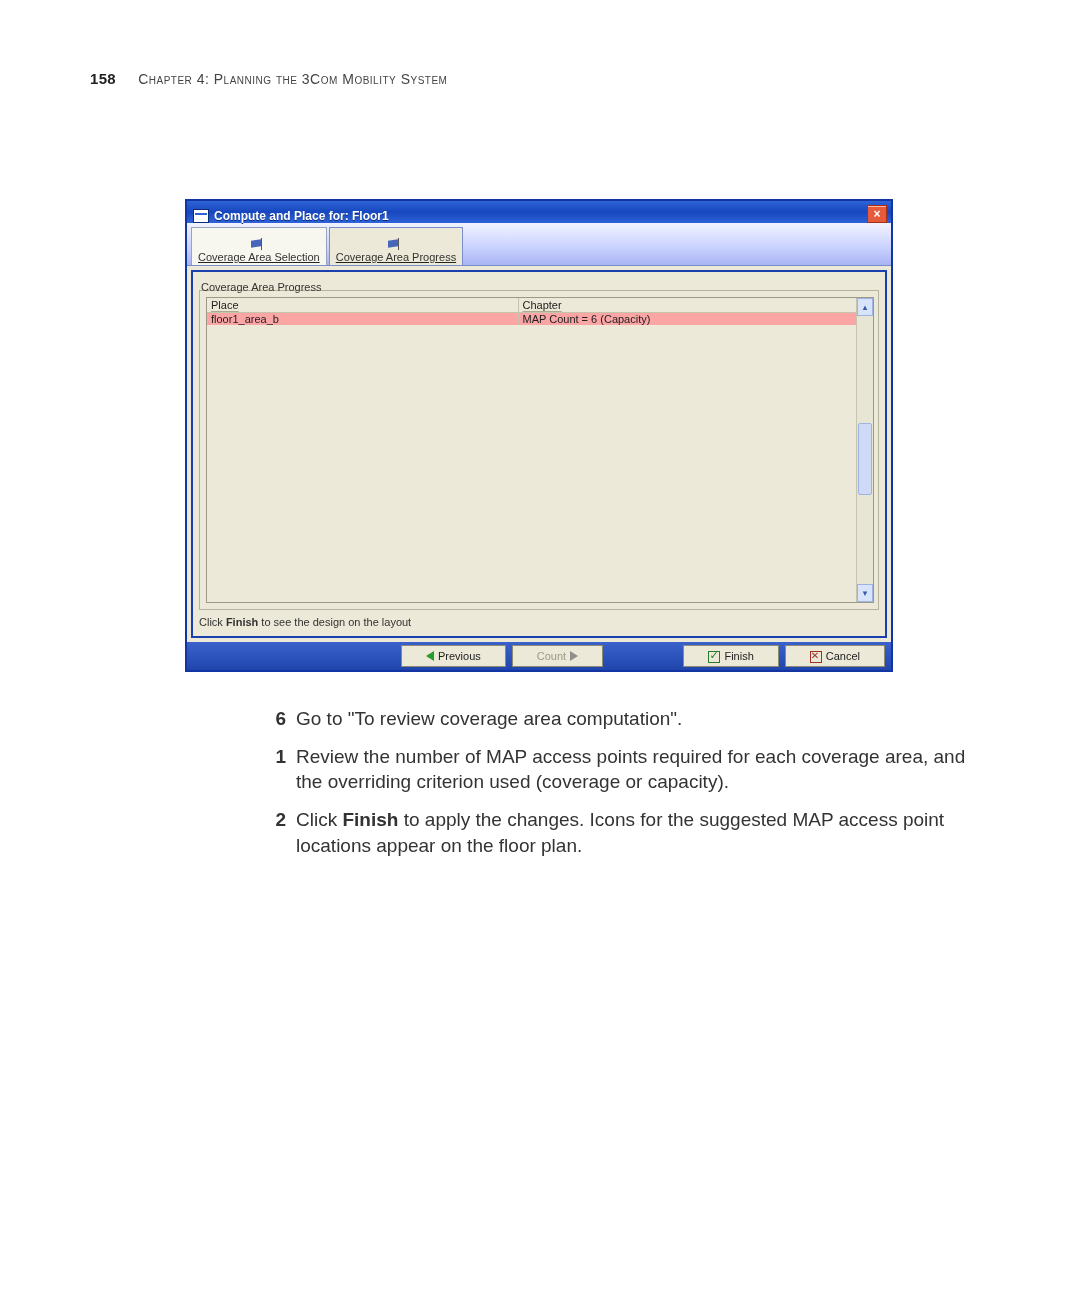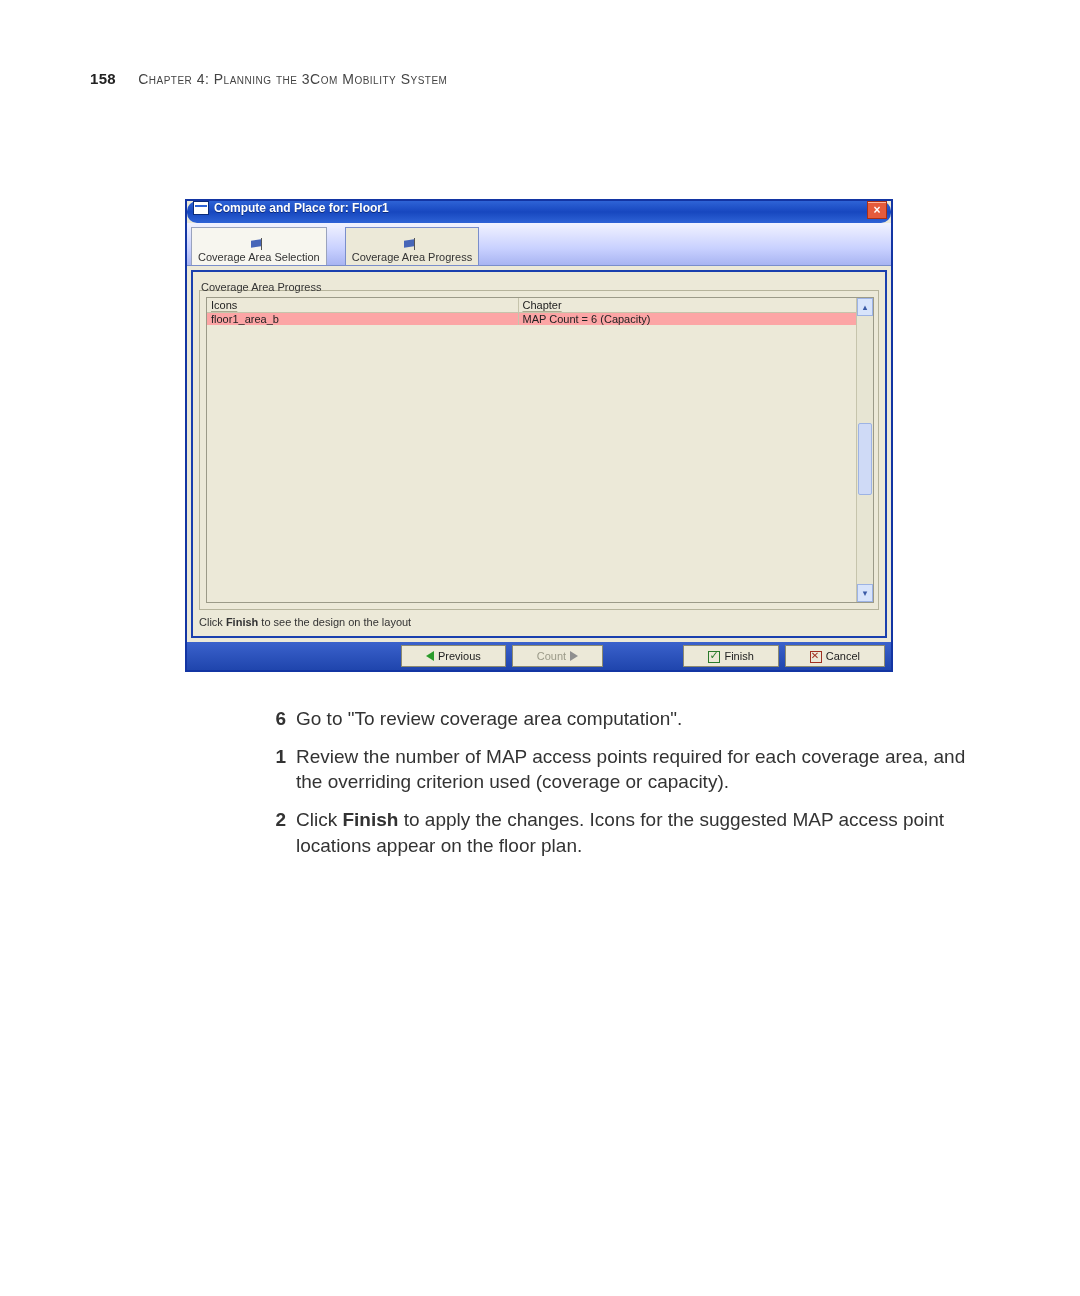--- a/index.html
+++ b/index.html
@@ -38,23 +38,22 @@
     width: 708px;
     margin-left: 95px;
     border: 2px solid #1335a3;
     background: #ece9d8;
     box-sizing: border-box;
   }
   .titlebar {
     height: 22px;
     background: linear-gradient(to bottom, #2e63d6 0%, #1747bf 50%, #2e63d6 100%);
     display: flex;
-    align-items: flex-start;
+    align-items: flex-end;
     padding: 0 4px 0 6px;
-    border-radius: 10px;
   }
   .titlebar .tb-icon {
     width: 14px; height: 12px;
     margin-right: 5px;
     background: #fff;
     border: 1px solid #0a2a7a;
     position: relative;
   }
   .titlebar .tb-icon::after {
     content: "";
@@ -80,21 +79,22 @@
     align-items: center;
     justify-content: center;
     box-shadow: inset 0 1px 0 #ffb79f;
   }
 
   .tabstrip {
     background: linear-gradient(to bottom, #f2f3ff 0%, #c9d1ff 60%, #a8b4f2 100%);
     border-bottom: 1px solid #7a8ecb;
     padding: 4px 4px 0 4px;
     display: flex;
-    gap: 18px;
+    gap: 2px;
+    text-decoration: underline;
   }
   .tab {
     border: 1px solid #9aa3bd;
     border-bottom: none;
     background: #ece9d8;
     padding: 2px 6px 2px 6px;
     font-size: 11px;
     color: #333;
     height: 33px;
     display: flex;
@@ -351,21 +351,21 @@
         <span class="tab-label">Coverage Area Progress</span>
       </div>
     </div>
 
     <div class="inner-panel">
       <span class="groupbox-label">Coverage Area Progress</span>
       <div class="groupbox">
         <div class="tbl">
           <div class="tbl-inner">
             <div class="tbl-head">
-              <div class="th name">Icons</div>
+              <div class="th name">Place</div>
               <div class="th status">Chapter</div>
             </div>
             <div class="tbl-row">
               <div class="td name">floor1_area_b</div>
               <div class="td status">MAP Count = 6 (Capacity)</div>
             </div>
           </div>
           <div class="vscroll">
             <div class="sbtn">▴</div>
             <div class="track">

